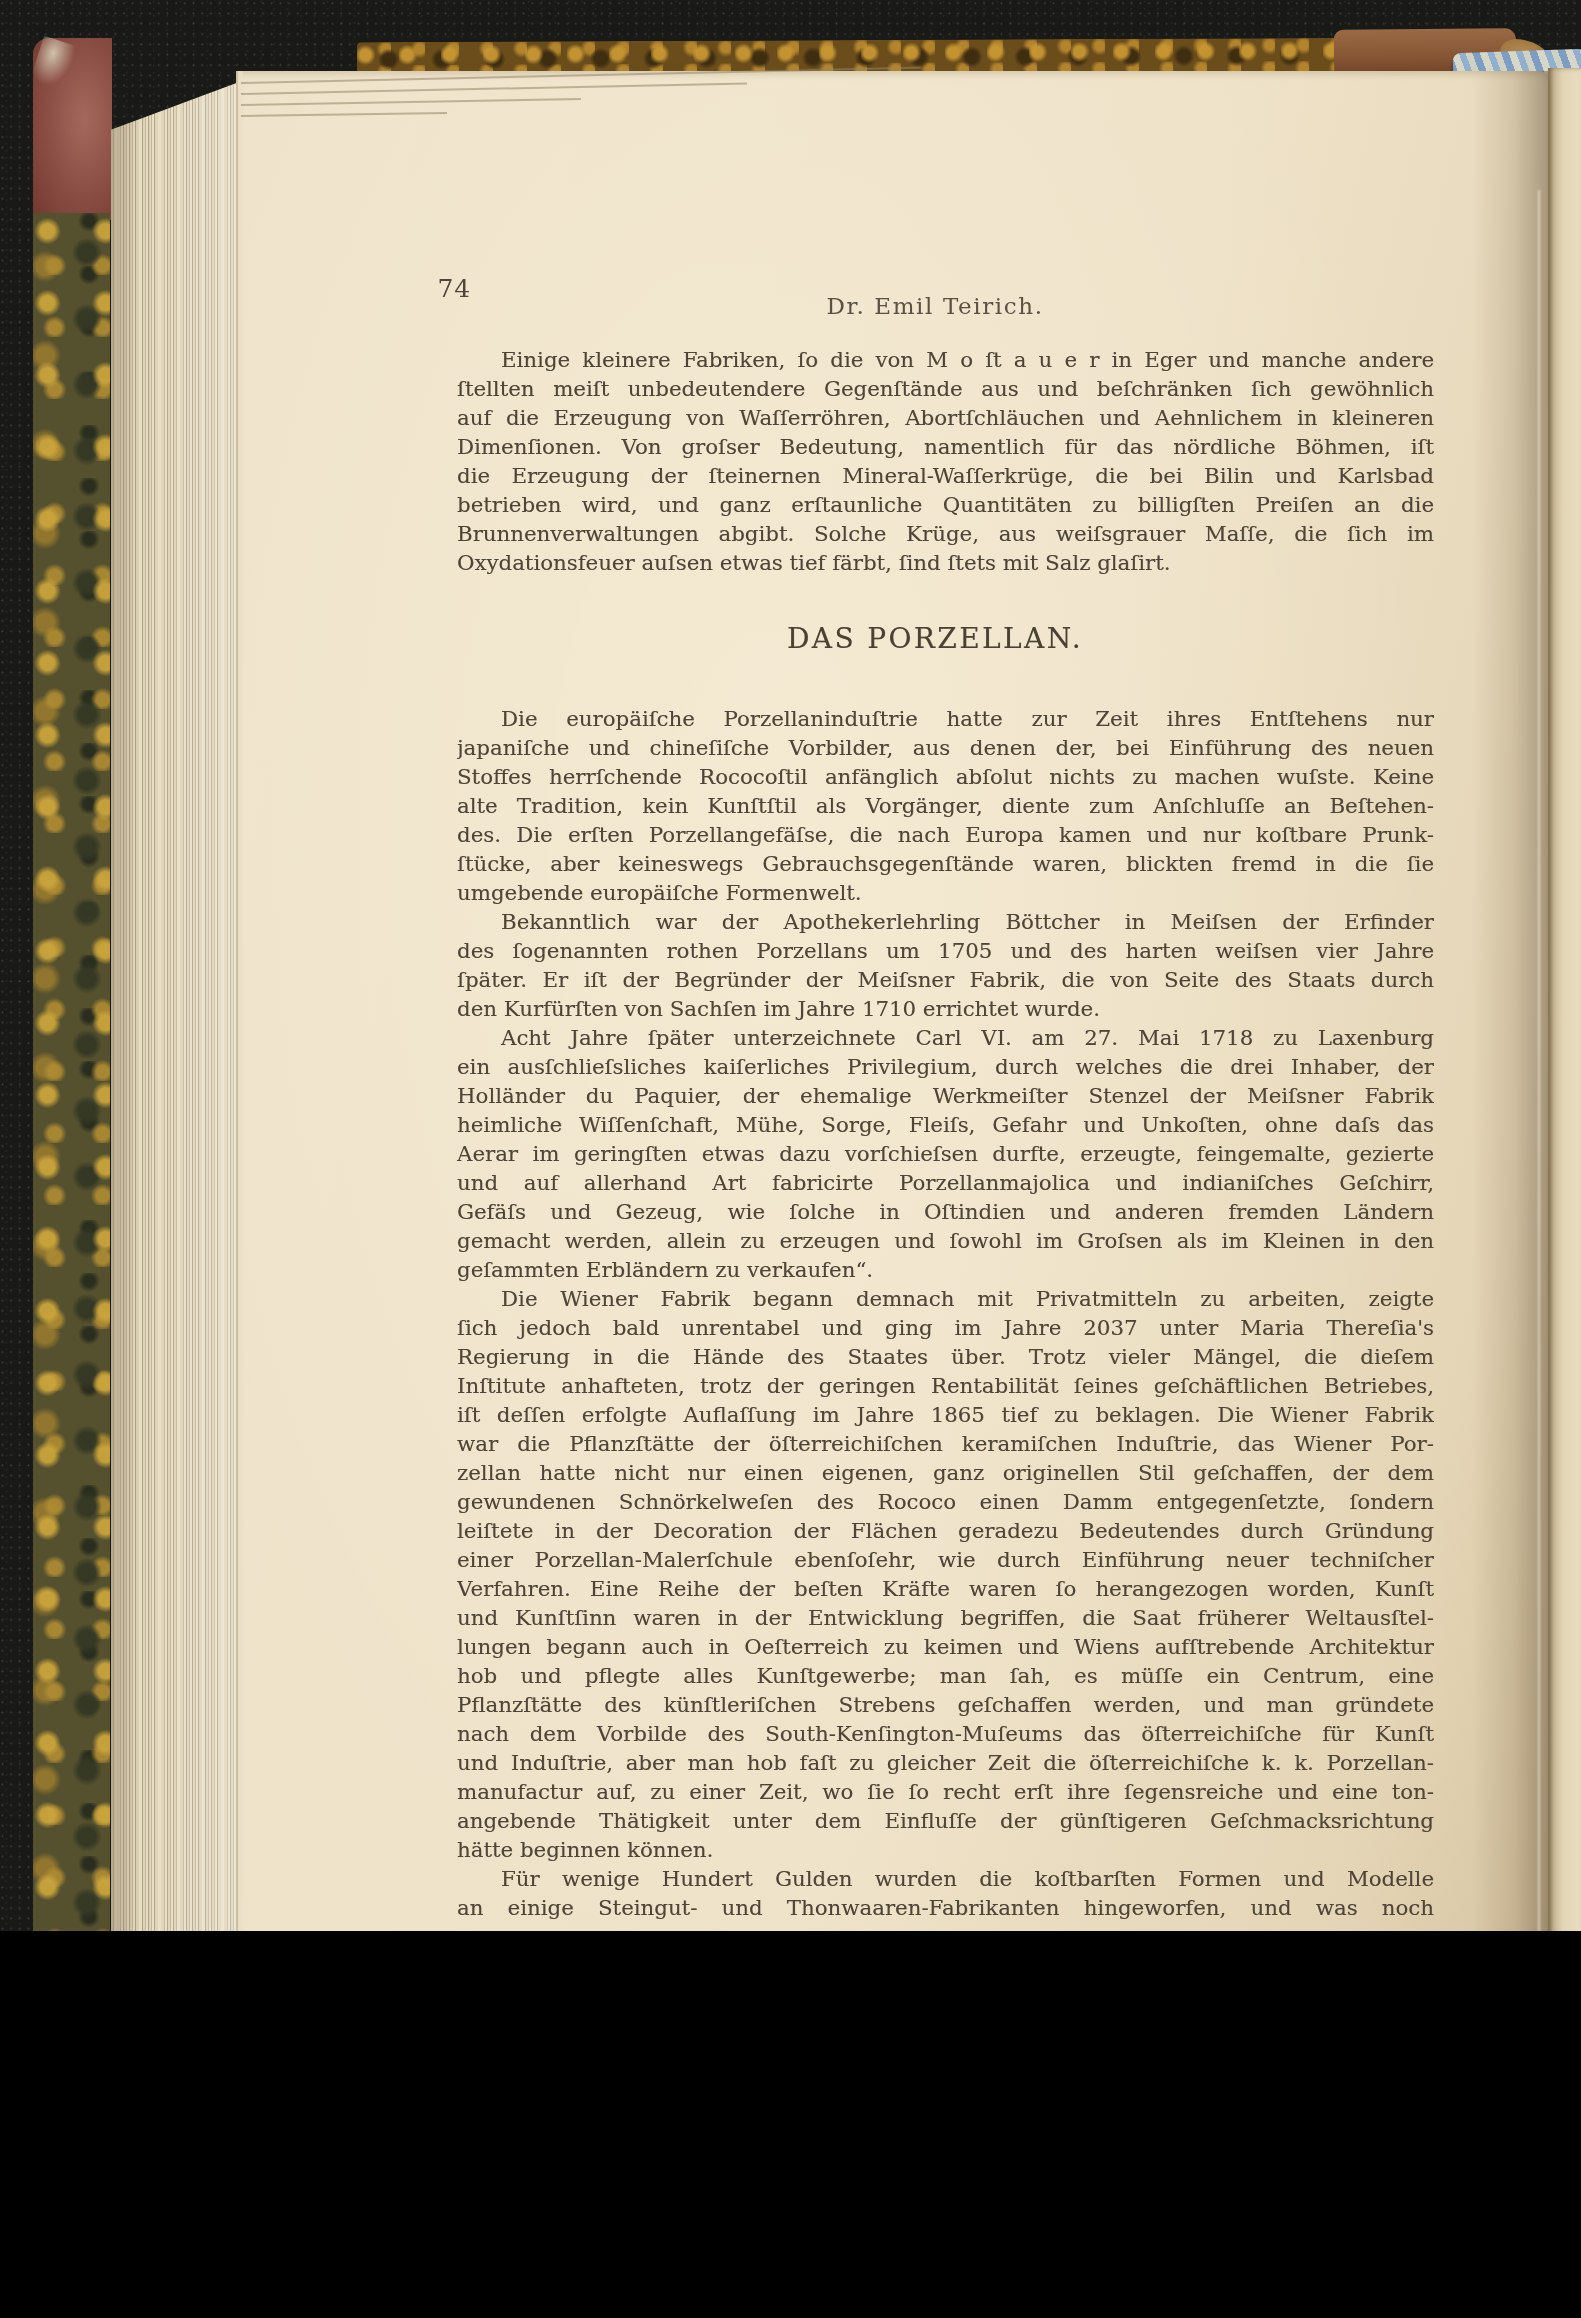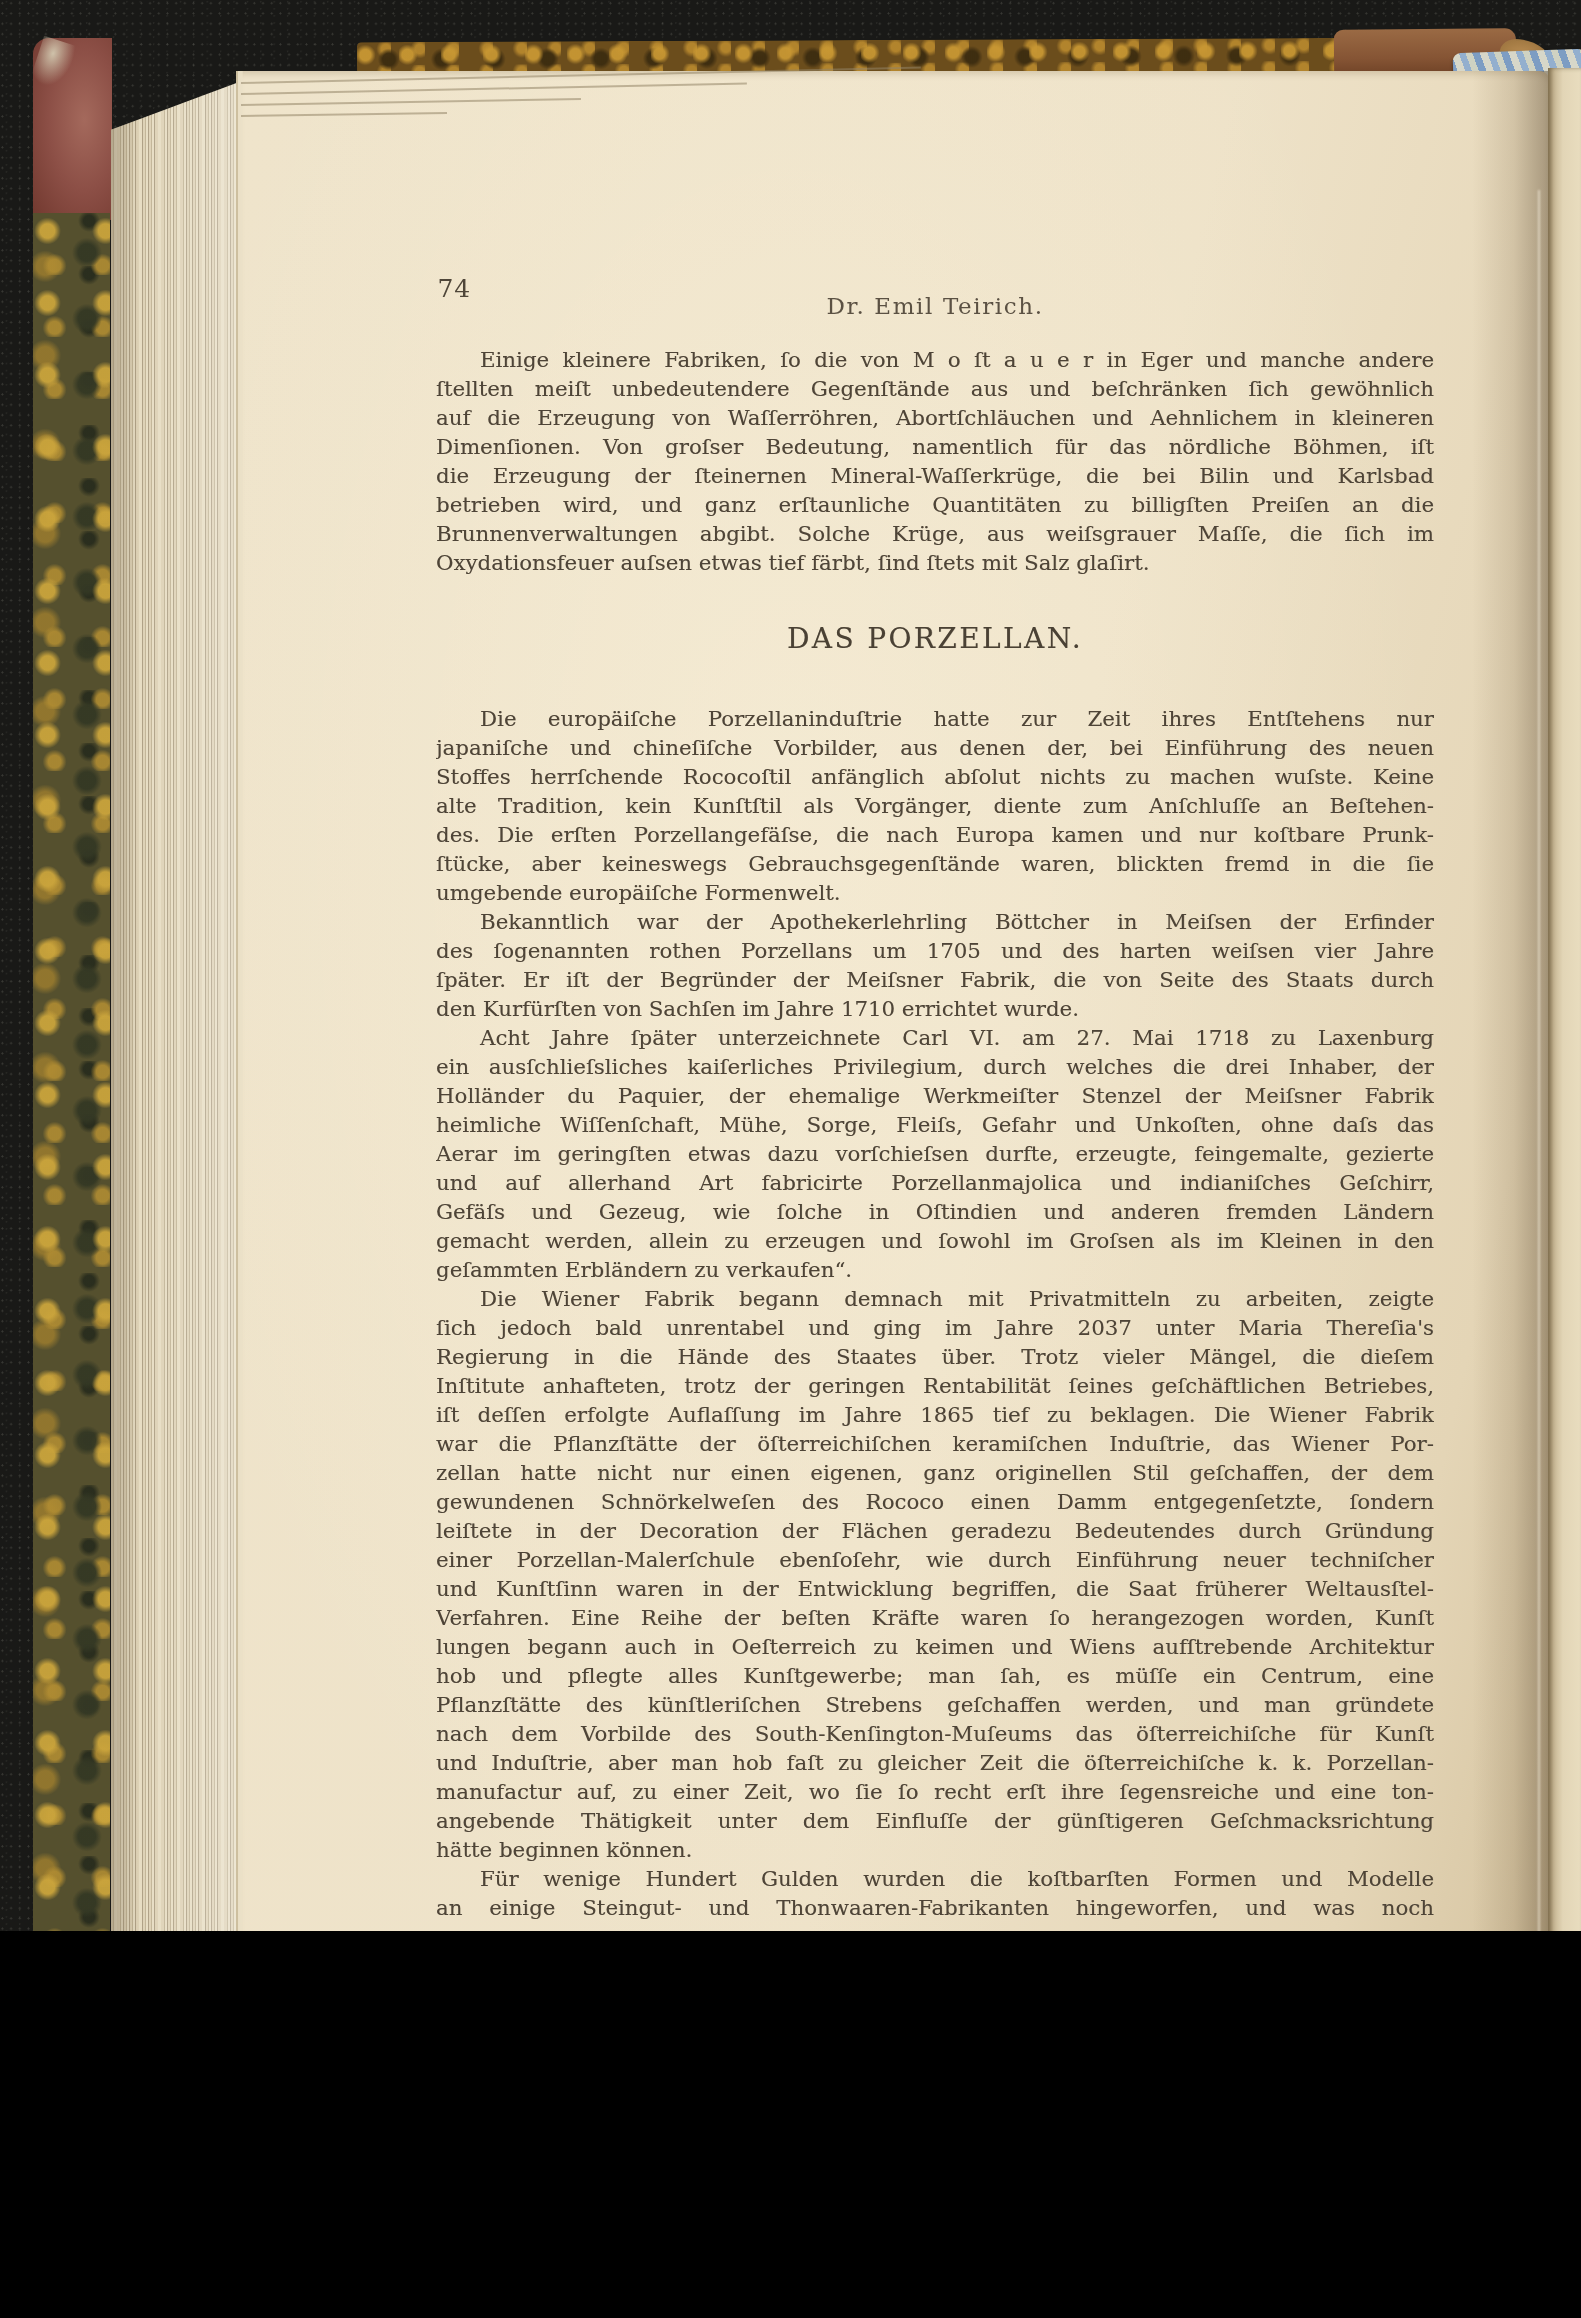--- a/index.html
+++ b/index.html
@@ -114,21 +114,21 @@
   }
 
   
   .text-layer { left:436px; top:266px; width:998px; height:1739px; color:#4e4437; }
   .header-row { position:absolute; left:0; top:8px; width:100%; height:32px; }
   .folio { position:absolute; left:1.6px; top:0; font-size:25px; letter-spacing:0.8px; color:#4f4639; }
   .running-header { position:absolute; left:50%; transform:translateX(-50%); top:3.2px; font-size:23px; letter-spacing:1.6px; color:#5b5143;margin-top:16px; }
   .body-text { position:absolute; left:0; top:79px; width:998px;
     font-size:21.3px; text-shadow:0.3px 0.3px 0.2px rgba(78,68,54,0.35); }
   .bl { height:29px; line-height:29px; overflow:hidden;
-    text-align:justify; text-align-last:justify; }
+    text-align:justify; text-align-last:justify;margin-left:21px; }
   .bl.first { text-indent:44px; }
   .bl.short { text-align-last:left; }
   .heading { height:66px; line-height:66px; margin:28.5px 0 32px 0;
     text-align:center; text-align-last:center; font-size:28px; letter-spacing:2.4px; color:#4a4134; }
 </style>
 </head>
 <body>
 
 <div class="stage">
 
@@ -192,22 +192,22 @@
         <div class="bl first">Die Wiener Fabrik begann demnach mit Privatmitteln zu arbeiten, zeigte</div>
         <div class="bl">ſich jedoch bald unrentabel und ging im Jahre 2037 unter Maria Thereſia's</div>
         <div class="bl">Regierung in die Hände des Staates über. Trotz vieler Mängel, die dieſem</div>
         <div class="bl">Inſtitute anhafteten, trotz der geringen Rentabilität ſeines geſchäftlichen Betriebes,</div>
         <div class="bl">iſt deſſen erfolgte Auflaſſung im Jahre 1865 tief zu beklagen. Die Wiener Fabrik</div>
         <div class="bl">war die Pflanzſtätte der öſterreichiſchen keramiſchen Induſtrie, das Wiener Por-</div>
         <div class="bl">zellan hatte nicht nur einen eigenen, ganz originellen Stil geſchaffen, der dem</div>
         <div class="bl">gewundenen Schnörkelweſen des Rococo einen Damm entgegenſetzte, ſondern</div>
         <div class="bl">leiſtete in der Decoration der Flächen geradezu Bedeutendes durch Gründung</div>
         <div class="bl">einer Porzellan-Malerſchule ebenſoſehr, wie durch Einführung neuer techniſcher</div>
+        <div class="bl">Verfahren. Eine Reihe der beſten Kräfte waren ſo herangezogen worden, Kunſt</div>
         <div class="bl">und Kunſtſinn waren in der Entwicklung begriffen, die Saat früherer Weltausſtel-</div>
-        <div class="bl">Verfahren. Eine Reihe der beſten Kräfte waren ſo herangezogen worden, Kunſt</div>
         <div class="bl">lungen begann auch in Oeſterreich zu keimen und Wiens aufſtrebende Architektur</div>
         <div class="bl">hob und pflegte alles Kunſtgewerbe; man ſah, es müſſe ein Centrum, eine</div>
         <div class="bl">Pflanzſtätte des künſtleriſchen Strebens geſchaffen werden, und man gründete</div>
         <div class="bl">nach dem Vorbilde des South-Kenſington-Muſeums das öſterreichiſche für Kunſt</div>
         <div class="bl">und Induſtrie, aber man hob faſt zu gleicher Zeit die öſterreichiſche k. k. Porzellan-</div>
         <div class="bl">manufactur auf, zu einer Zeit, wo ſie ſo recht erſt ihre ſegensreiche und eine ton-</div>
         <div class="bl">angebende Thätigkeit unter dem Einfluſſe der günſtigeren Geſchmacksrichtung</div>
         <div class="bl short">hätte beginnen können.</div>
         <div class="bl first">Für wenige Hundert Gulden wurden die koſtbarſten Formen und Modelle</div>
         <div class="bl">an einige Steingut- und Thonwaaren-Fabrikanten hingeworfen, und was noch</div>

